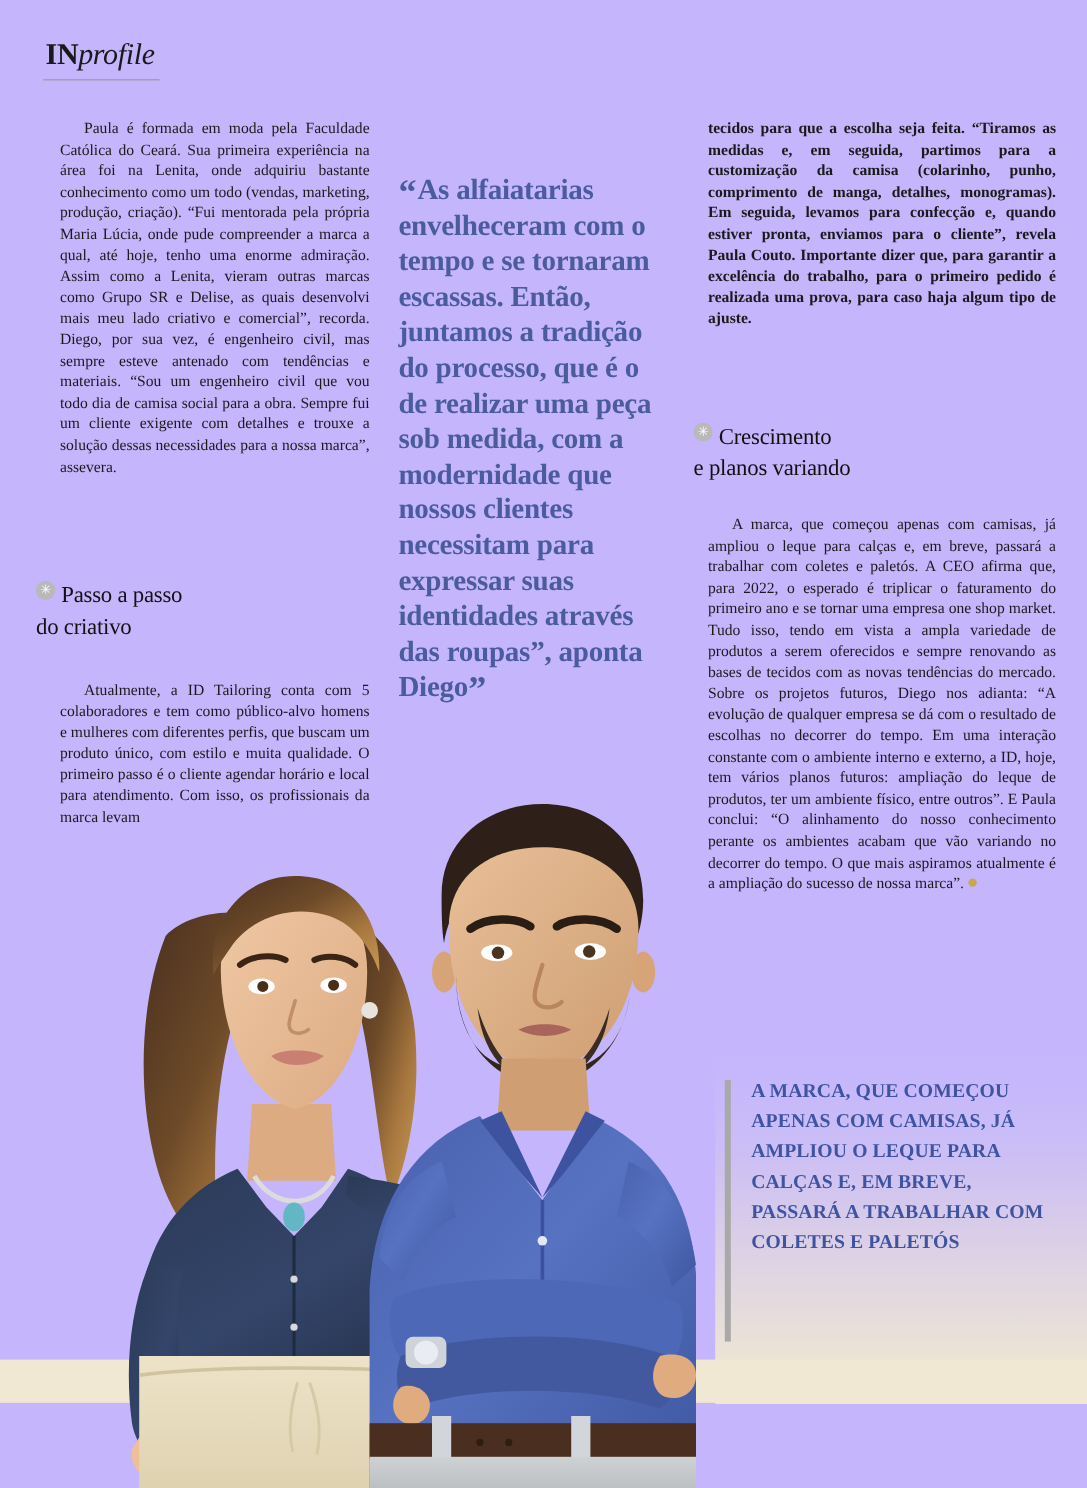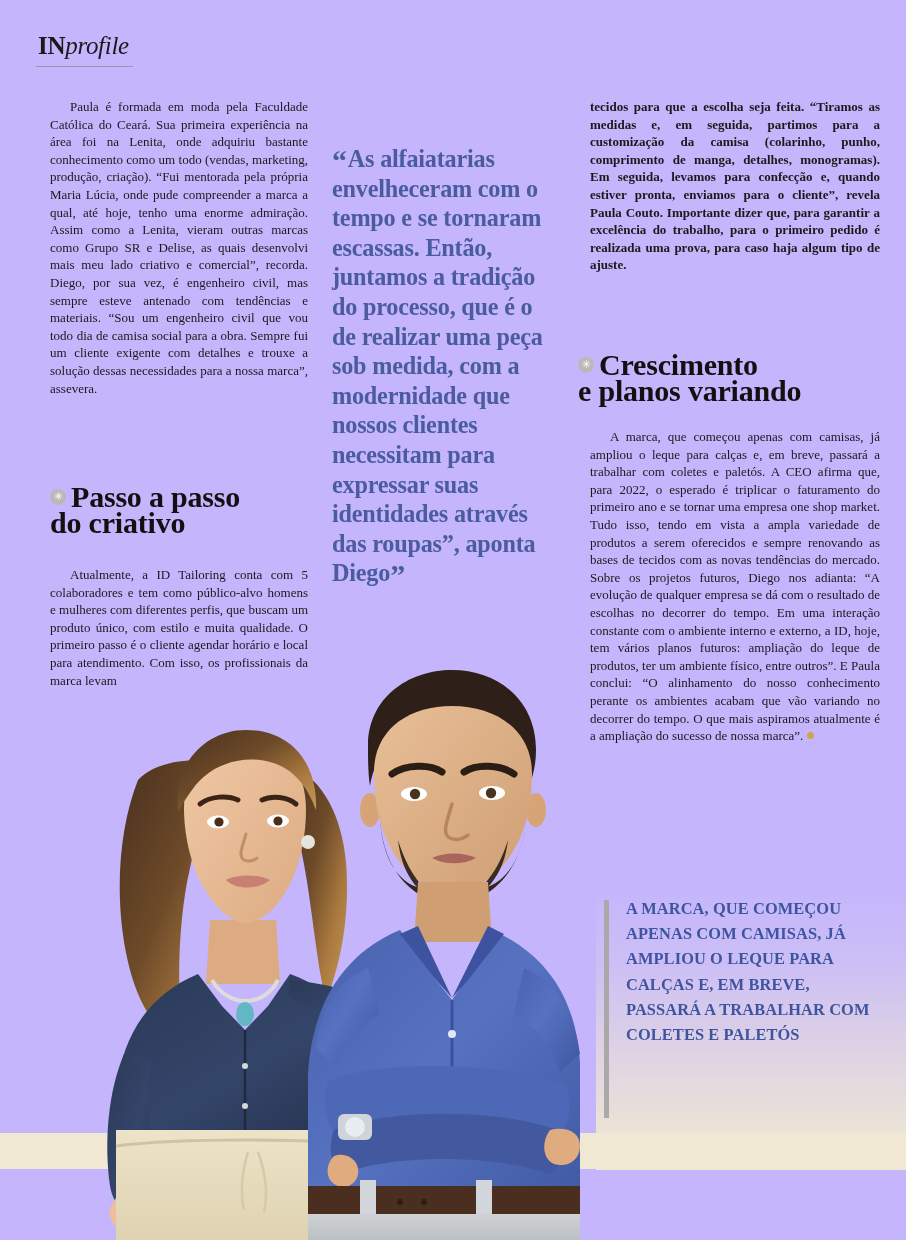--- a/index.html
+++ b/index.html
@@ -98,29 +98,29 @@
     font-weight: bold;
   }
   .col-3b {
     left: 578px;
     top: 428px;
     width: 290px;
   }
 
   
   .section-head {
-    font-weight: bold;
-    font-size: 30px;
+    font-weight: normal;
+    font-size: 19px;
     line-height: 25.5px;
     letter-spacing: -0.2px;
     color: #111111;
   }
   .head-1 {
     position: absolute;
-    left: 50px;
+    left: 30px;
     top: 484px;
     width: 280px;
   }
   .head-2 {
     position: absolute;
     left: 578px;
     top: 352px;
     width: 300px;
   }
   .star-bullet {

